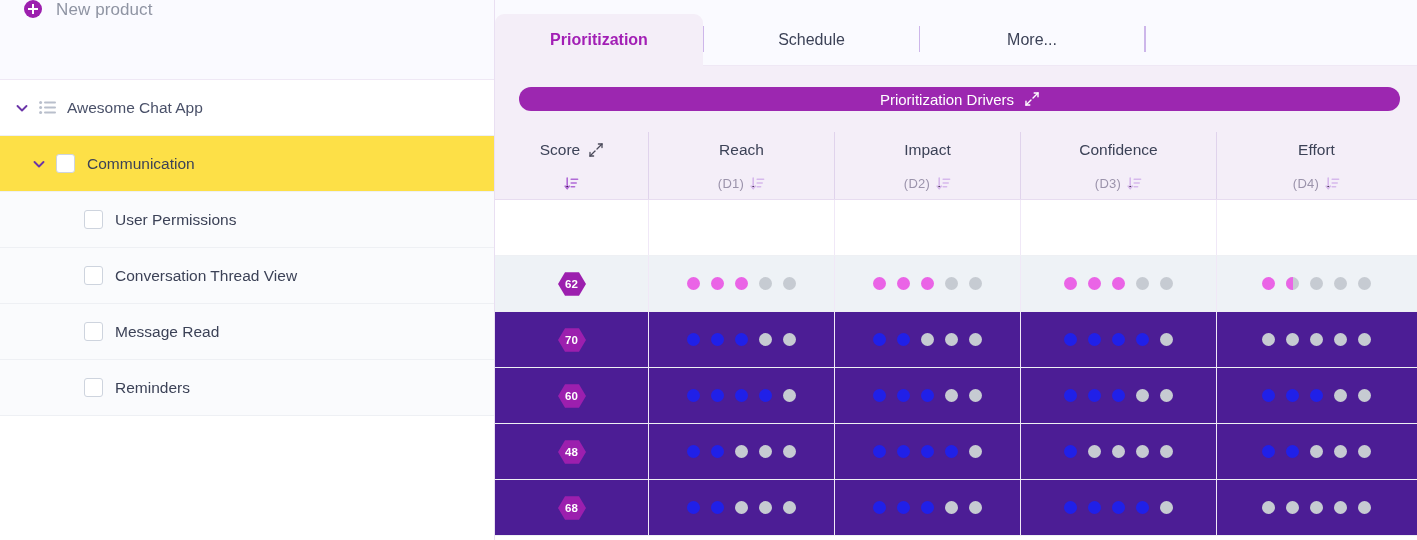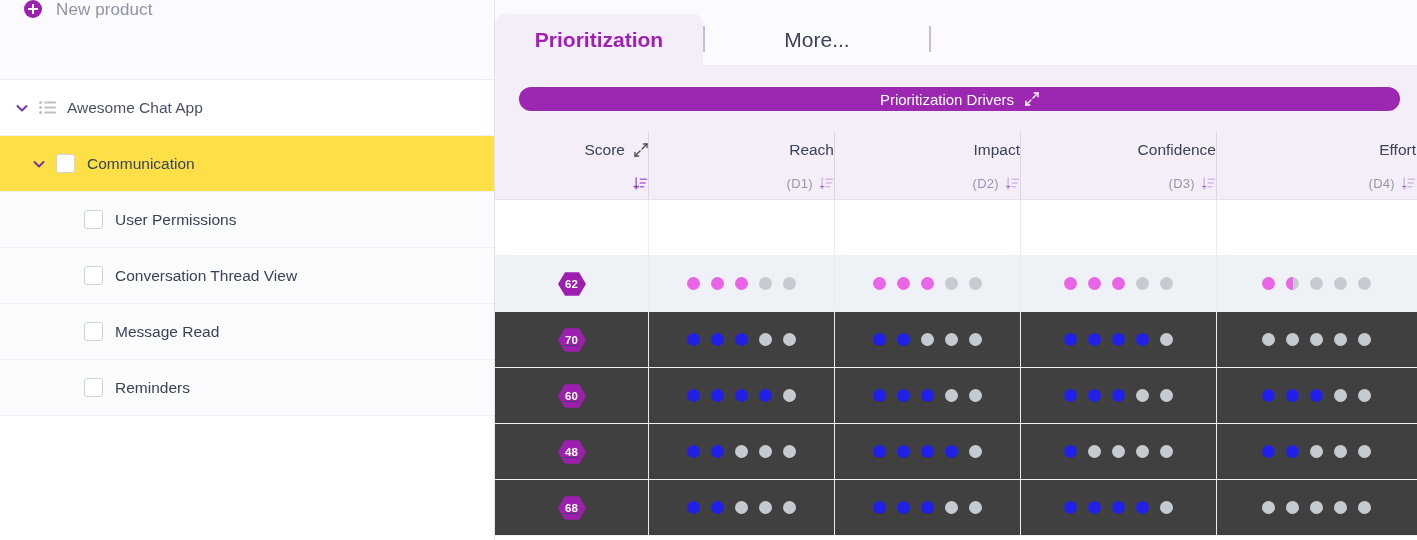--- a/index.html
+++ b/index.html
@@ -121,21 +121,21 @@
     position: absolute;
     left: 0; right: 0; bottom: 0;
     height: 1px;
     background: #efe8f5;
   }
   .tab {
     height: 52px;
     display: flex;
     align-items: center;
     justify-content: center;
-    font-size: 21px;
+    font-size: 16px;
     color: #3c4257;
     position: relative;
     z-index: 2;
   }
   .tab.active {
     background: #f4eef8;
     color: #a21fb5;
     font-weight: bold;
     border-radius: 9px 9px 0 0;
   }
@@ -172,42 +172,42 @@
   
   .col-head-row {
     display: flex;
     height: 68px;
     background: #f4eef8;
     border-bottom: 1px solid #e7dcf0;
   }
   .col-head {
     display: flex;
     flex-direction: column;
-    align-items: flex-end;
+    align-items: center;
     justify-content: center;
     gap: 17px;
     border-left: 1px solid #e0d3ec;
     position: relative;
   }
   .col-head:first-child { border-left: none; }
   .ch-line1 { display: flex; align-items: center; gap: 9px; }
   .ch-name { font-size: 15.5px; color: #3c4257; }
   .ch-line2 { display: flex; align-items: center; gap: 6px; }
   .ch-code { font-size: 13px; color: #9b93ab; letter-spacing: .3px; }
   .sort-icon { width: 15px; height: 15px; display: block; }
 
   
   .grid-row {
     display: flex;
     height: 56px;
     border-bottom: 1px solid #eef0f4;
   }
   .grid-row.level0 { background: #ffffff; }
   .grid-row.level1 { background: #eef2f6; }
-  .grid-row.level2 { background: #404040; text-decoration: underline; }
+  .grid-row.level2 { background: #4c1d95; }
 
   .cell {
     display: flex;
     align-items: center;
     justify-content: center;
     border-left: 1px solid #f0e8f7;
   }
   .cell:first-child { border-left: none; }
 
   .hexbadge {
@@ -303,20 +303,23 @@
       </div>
   </div>
 
   <div id="right-pane">
 
     <div class="tabs-bar" id="tabs-bar">
         <div class="tab active" style="width: 208px;">
           <span>Prioritization</span>
         </div>
         <div class="tab-sep"></div>
+        <div class="tab" style="width: 215px;">
+          <span>Schedule</span>
+        </div>
         <div class="tab-sep"></div>
         <div class="tab" style="width: 224px;">
           <span>More...</span>
         </div>
         <div class="tab-sep"></div>
         <div class="tab-sep"></div>
       </div>
 
     <div class="drivers-zone">
       <div class="drivers-banner">

